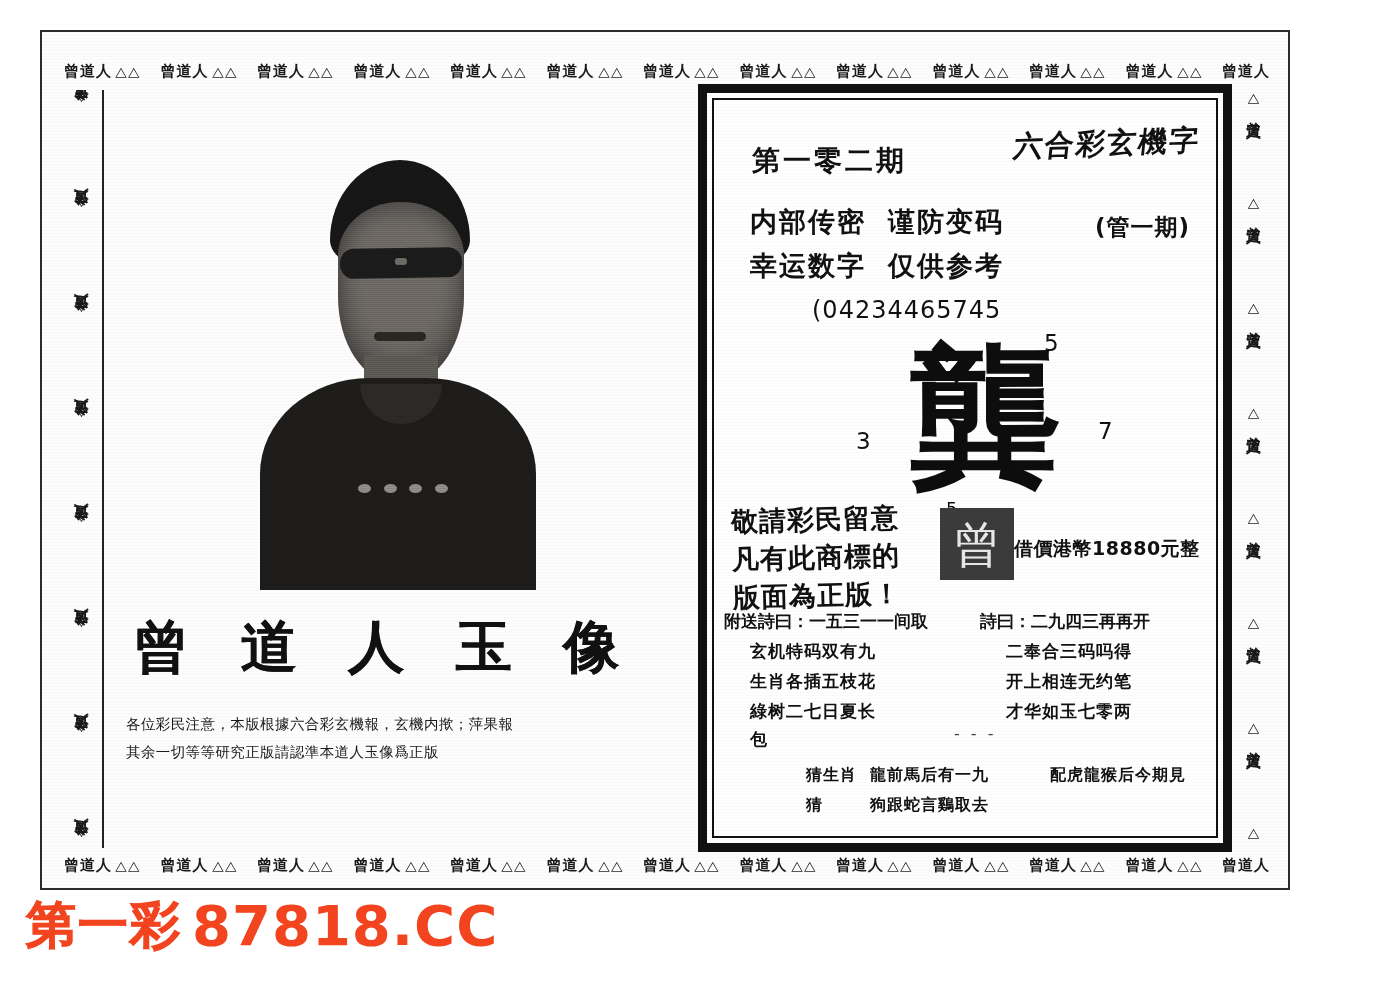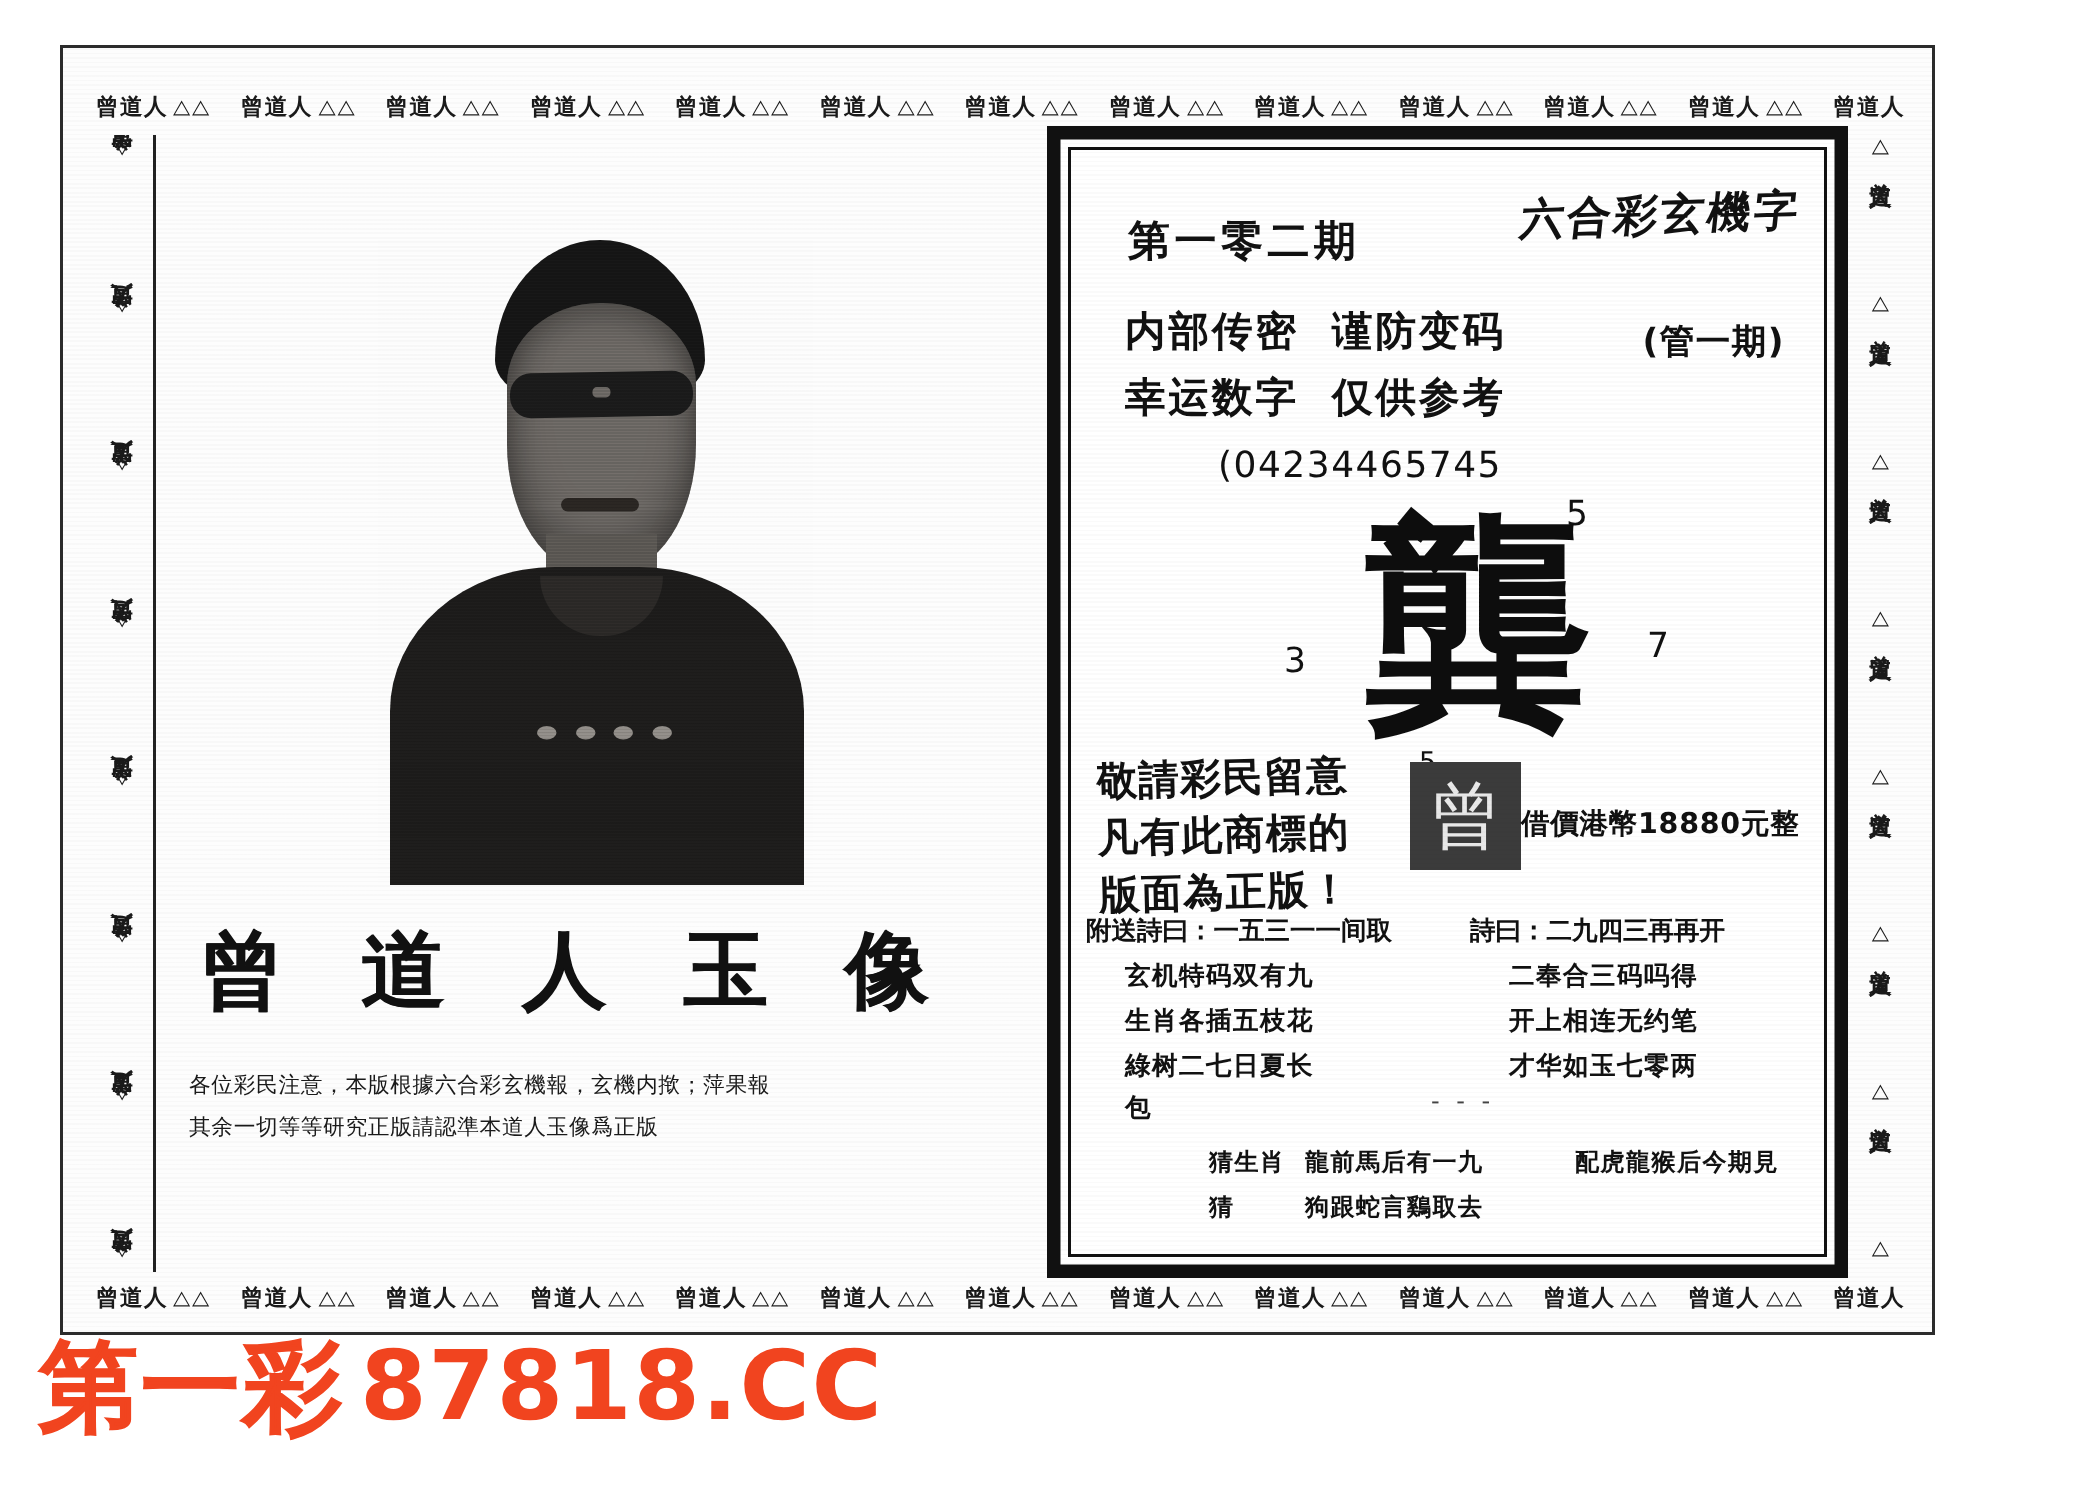--- a/index.html
+++ b/index.html
@@ -404,27 +404,27 @@
     width: 900px;
     height: 90px;
     display: flex;
     align-items: center;
     gap: 10px;
     color: #f1441f;
     font-weight: bold;
     pointer-events: none;
   }
   #wm-cn {
-    font-size: 66px;
+    font-size: 50px;
     letter-spacing: 2px;
     font-family: "DejaVu Sans", sans-serif;
     -webkit-text-stroke: 1px #f1441f;
   }
   #wm-num {
-    font-size: 64px;
+    font-size: 56px;
     letter-spacing: 1px;
     font-family: "DejaVu Sans", sans-serif;
   }
 </style>
 </head>
 <body>
 
 <div id="sheet">
 
   <div class="wm-row top">

